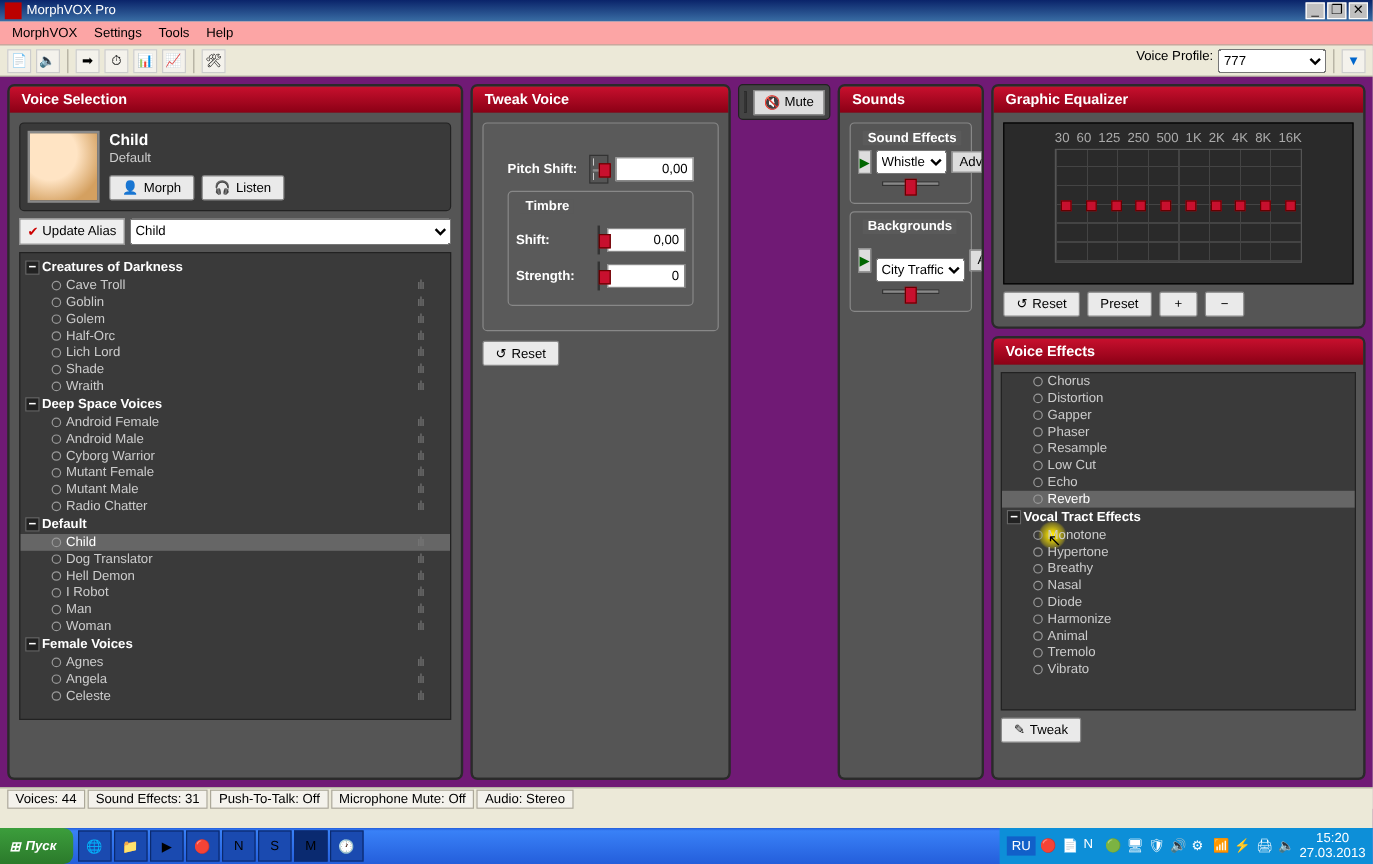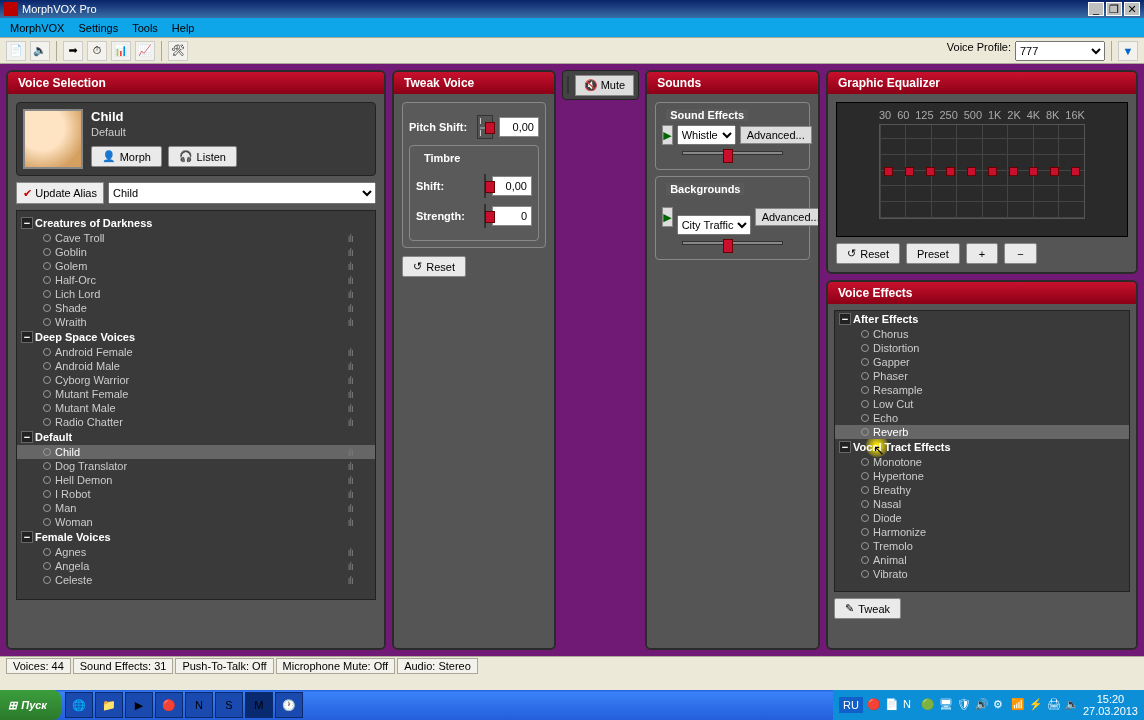--- a/index.html
+++ b/index.html
@@ -3,38 +3,38 @@
 <meta charset="utf-8">
 <style>
 * { box-sizing: border-box; margin: 0; padding: 0; font-family: Tahoma, sans-serif; font-size: 11px; }
 body { background: #ece9d8; width: 1144px; height: 720px; overflow: hidden; position: relative; }
 
 .titlebar { height: 18px; background: linear-gradient(#0a246a,#3a6ea5); color: #fff; display: flex; align-items: center; padding: 0 4px; }
 .titlebar .icon { width: 14px; height: 14px; background: #b00; margin-right: 4px; }
 .titlebar .wc { margin-left: auto; display: flex; gap: 2px; }
 .titlebar .wc div { width: 16px; height: 14px; background: #c0c0c0; border: 1px solid #fff; text-align: center; line-height: 12px; color: #000; cursor: pointer; }
 
-.menubar { height: 20px; background: #0ea5e9; display: flex; align-items: center; gap: 14px; padding: 0 10px; border-bottom: 1px solid #aca899; }
+.menubar { height: 20px; background: #fca5a5; display: flex; align-items: center; gap: 14px; padding: 0 10px; border-bottom: 1px solid #aca899; }
 .menubar span { cursor: pointer; }
 
 .toolbar { height: 26px; background: #ece9d8; display: flex; align-items: center; padding: 0 6px; border-bottom: 1px solid #aca899; gap: 4px; }
 .toolbar .tbtn { width: 20px; height: 20px; border: 1px solid #ccc; background: #f4f2ec; cursor: pointer; display:flex;align-items:center;justify-content:center; }
 .toolbar .profile-area { margin-left: auto; display: flex; align-items: flex-start; gap: 4px; }
 .toolbar select { height: 20px; width: 90px; }
 .toolbar .sep { width:1px; height:20px; background:#aca899; margin:0 2px;}
 
 .workspace { display: flex; gap: 6px; padding: 6px; height: 592px; background: #701a75; }
 .col-left { width: 380px; display:flex; flex-direction:column; }
 .col-mid { width: 428px; display:flex; flex-direction:row; gap:6px; }
 .col-right { flex:1; display:flex; flex-direction:column; gap:6px; }
 
 .panel { background: #4a4a4a; border: 2px solid #2a2a2a; border-radius: 6px; display:flex; flex-direction:column; overflow:hidden; }
 .panel-title { background: linear-gradient(#c8102e,#8a0015); color:#fff; font-weight:bold; font-size:12px; padding:4px 10px; }
 .panel-body { background:#555; flex:1; padding:8px; color:#fff; overflow:hidden; position:relative; }
-.panel-border-inner { border:1px solid #888; border-radius:4px; padding:6px; background:#5a5a5a; }
+.panel-border-inner { border:1px solid #888; border-radius:4px; padding:20px; background:#5a5a5a; }
 
 .voice-header { display:flex; gap:8px; background:#3a3a3a; border:1px solid #222; padding:6px; border-radius:4px; }
 .avatar { width:60px; height:60px; border:2px solid #888; background: radial-gradient(circle at 30% 30%, #ffe4c4 40%, #d4a060 80%); }
 .voice-meta { flex:1; color:#fff; }
 .voice-meta .name { font-weight:bold; font-size:13px; }
 .voice-meta .def { color:#ccc; margin-top:2px; }
 .voice-btns { margin-top:8px; display:flex; gap:6px; }
 .btn { background:#eaeaea; border:1px solid #888; padding:3px 10px; cursor:pointer; display:flex; align-items:center; gap:4px; color:#000; border-radius:2px; }
 
 .alias-row { display:flex; gap:4px; margin-top:6px; }
@@ -49,21 +49,21 @@
 .tree-item .bars { margin-left:auto; margin-right:18px; letter-spacing:-1px; color:#777; }
 .tree-item.selected { background:#666; color:#fff; }
 
 .slider-row { display:flex; align-items:center; gap:6px; margin:6px 0; color:#fff; }
 .slider-row .lbl { width:62px; font-weight:bold; }
 .slider-track { flex:1; height:24px; position:relative; background:#555; border:1px solid #333; }
 .slider-ticks { position:absolute; top:2px; left:2px; right:2px; height:6px; background: repeating-linear-gradient(90deg,#ccc 0 1px,transparent 1px 10px); }
 .slider-ticks.bot { top:auto; bottom:2px; }
 .slider-bar { position:absolute; top:11px; left:2px; right:2px; height:2px; background:#888; }
 .slider-thumb { position:absolute; top:6px; width:10px; height:12px; background:#c8102e; border:1px solid #600; }
-.slider-val { width:40px; height:20px; background:#fff; color:#000; border:1px solid #888; text-align:right; padding:2px 4px; }
+.slider-val { width:65px; height:20px; background:#fff; color:#000; border:1px solid #888; text-align:right; padding:2px 4px; }
 
 .fieldset { border:1px solid #888; border-radius:4px; padding:6px; margin-top:6px; }
 .fieldset .legend { color:#fff; font-weight:bold; margin:-14px 0 4px 4px; background:#5a5a5a; padding:0 4px; display:inline-block; }
 
 .eq-panel .eq-body { background:#2a2a2a; border:1px solid #000; height:135px; padding:6px 10px; position:relative; }
 .eq-labels { display:flex; justify-content:space-between; color:#aaa; font-size:9px; padding:0 32px 3px 32px; }
 .eq-grid { height:95px; margin:0 32px; position:relative; border:1px solid #555; background: repeating-linear-gradient(90deg,#444 0 1px,transparent 1px 25.5px), repeating-linear-gradient(0deg,#444 0 1px,transparent 1px 15.8px); }
 .eq-mid { position:absolute; top:50%; left:0; right:0; height:0; display:flex; justify-content:space-between; padding:0 4px; }
 .eq-mid .pt { width:9px; height:9px; background:#c8102e; margin-top:-5px; border:1px solid #600; }
 .eq-btns { display:flex; gap:6px; margin-top:6px; }
@@ -393,38 +393,37 @@
         </div>
       </div>
     </div>
 
     <div class="panel" style="flex:1;">
       <div class="panel-title">Voice Effects</div>
       <div class="panel-body" style="padding:6px;">
         <div class="ve-tree" id="ve-tree">
           <div class="highlight"></div>
           <div class="cursor-ptr">↖</div>
-        <div class="tree-cat">After Effects</div>
             <div class="tree-item">Chorus</div>
             <div class="tree-item">Distortion</div>
             <div class="tree-item">Gapper</div>
             <div class="tree-item">Phaser</div>
             <div class="tree-item">Resample</div>
             <div class="tree-item">Low Cut</div>
             <div class="tree-item">Echo</div>
             <div class="tree-item selected">Reverb</div>
             <div class="tree-cat">Vocal Tract Effects</div>
             <div class="tree-item">Monotone</div>
             <div class="tree-item">Hypertone</div>
             <div class="tree-item">Breathy</div>
             <div class="tree-item">Nasal</div>
             <div class="tree-item">Diode</div>
             <div class="tree-item">Harmonize</div>
+            <div class="tree-item">Animal</div>
             <div class="tree-item">Tremolo</div>
-            <div class="tree-item">Animal</div>
             <div class="tree-item">Vibrato</div>
           </div>
         <div style="margin-top:6px;">
           <div class="btn" style="display:inline-flex;">
               <span>✎</span>
               <span>Tweak</span>
             </div>
         </div>
       </div>
     </div>

